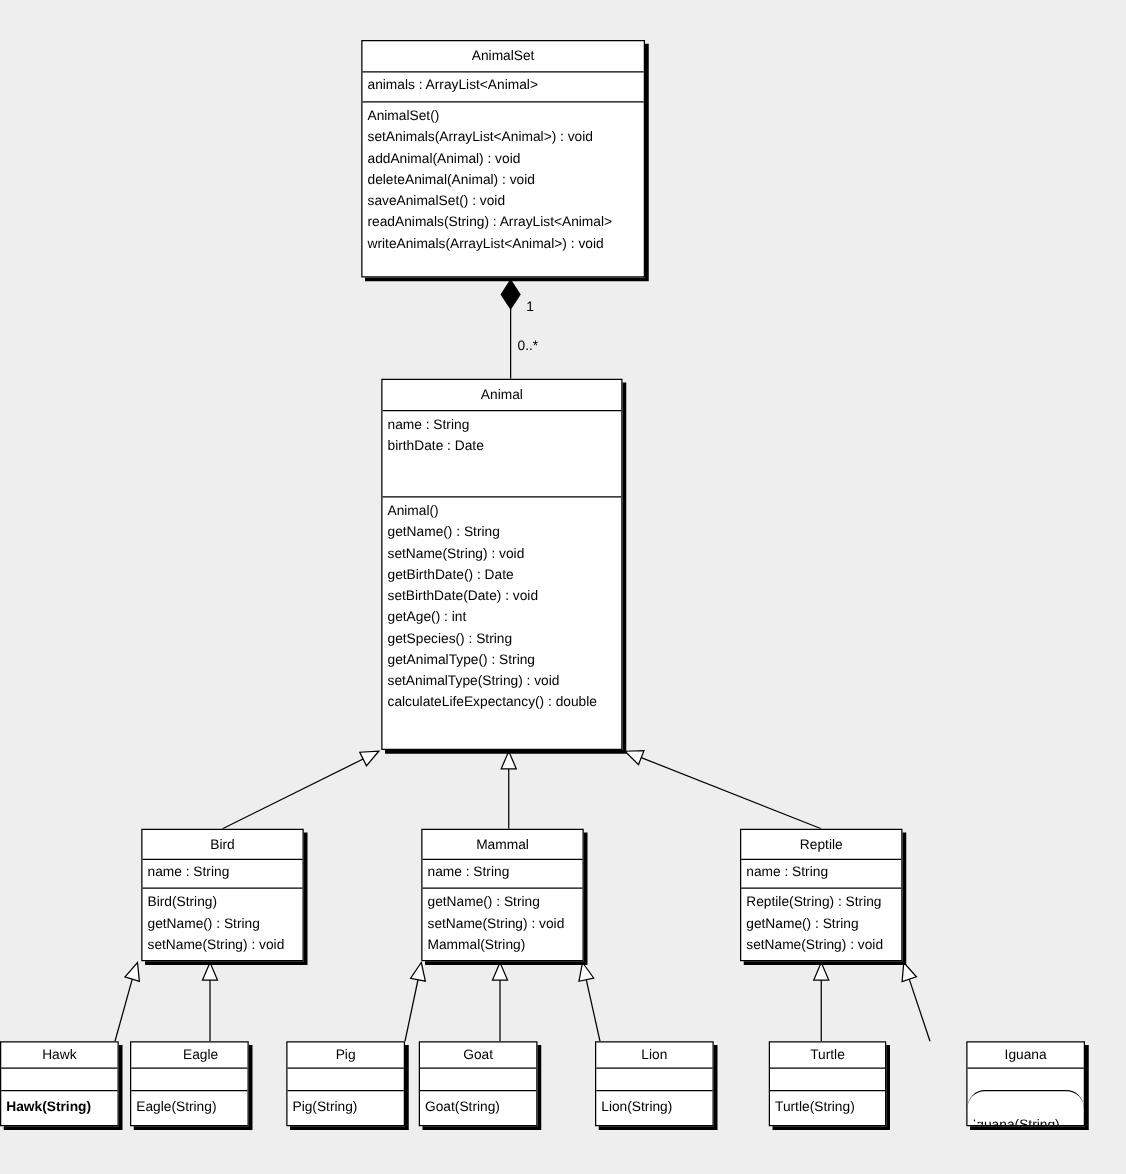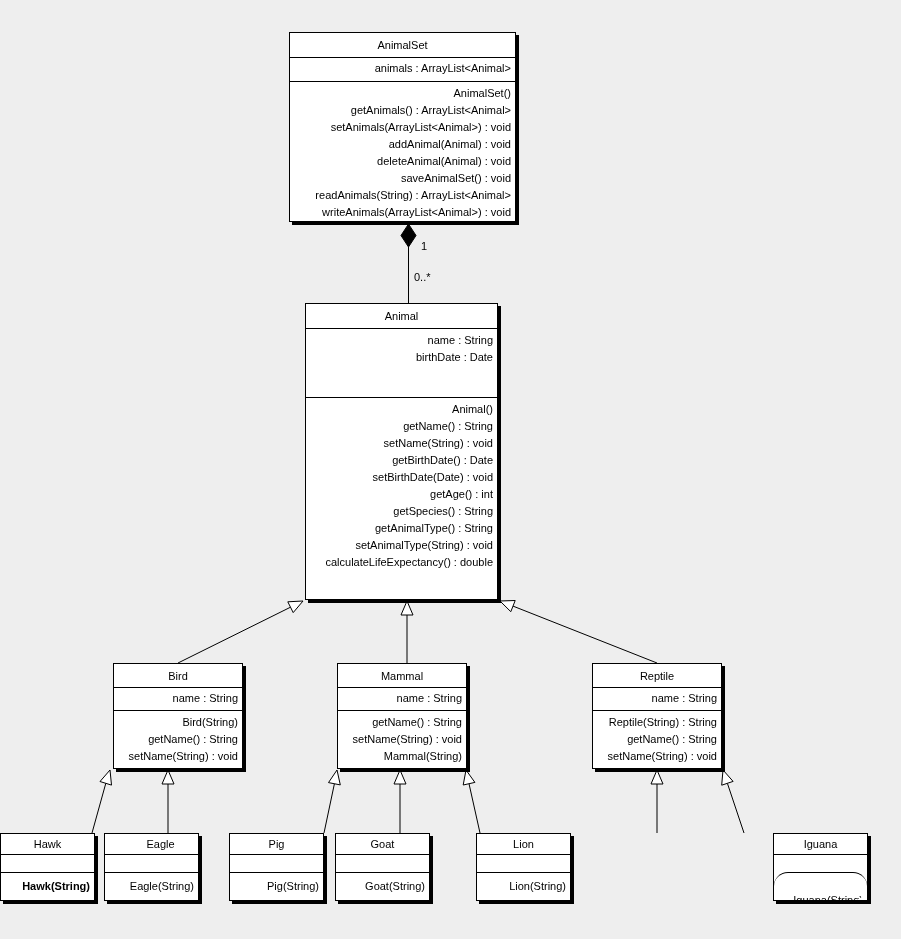--- a/index.html
+++ b/index.html
@@ -8,21 +8,21 @@
   .connectors{position:absolute;left:0;top:0;width:901px;height:939px;}
   .classbox{
     position:absolute;box-sizing:border-box;background:#ffffff;
     border:1px solid #000;box-shadow:3px 3px 0 0 #000;
     display:flex;flex-direction:column;
     font-size:11px;color:#000;
   }
   .cmp-title{display:flex;align-items:center;justify-content:center;box-sizing:border-box;flex:0 0 auto;text-align:center;}
   .cmp-attrs,.cmp-methods{border-top:1px solid #000;box-sizing:border-box;padding:3px 0 0 0;flex:0 0 auto;overflow:hidden;}
   .cmp-methods{flex:1 1 auto;}
-  .member-line{line-height:17px;padding:0 4px;white-space:nowrap;text-align:right;}
+  .member-line{line-height:17px;padding:0 4px;white-space:nowrap;}
   .mult-label{position:absolute;font-size:11px;color:#000;}
   line{stroke:#000;stroke-width:1;}
   .tri{fill:#ffffff;stroke:#000;stroke-width:1;}
   .diamond{fill:#000000;stroke:#000;}
 </style>
 </head>
 <body>
 
 <div class="canvas">
 
@@ -81,21 +81,20 @@
   <div class="mult-label" style="left:421px;top:240px;">1</div>
   <div class="mult-label" style="left:414px;top:271px;">0..*</div>
 
   <div class="classbox" style="left:289px;top:32px;width:227px;height:190px;">
     <div class="cmp-title" style="height:24px;">AnimalSet</div>
     <div class="cmp-attrs" style="height:24px;padding-top:2px;">
       <div class="member-line">animals : ArrayList&lt;Animal&gt;</div>
     </div>
     <div class="cmp-methods">
       <div class="member-line">AnimalSet()</div>
-      <div class="member-line">getAnimals() : ArrayList&lt;Animal&gt;</div>
       <div class="member-line">setAnimals(ArrayList&lt;Animal&gt;) : void</div>
       <div class="member-line">addAnimal(Animal) : void</div>
       <div class="member-line">deleteAnimal(Animal) : void</div>
       <div class="member-line">saveAnimalSet() : void</div>
       <div class="member-line">readAnimals(String) : ArrayList&lt;Animal&gt;</div>
       <div class="member-line">writeAnimals(ArrayList&lt;Animal&gt;) : void</div>
     </div>
   </div>
 
   <div class="classbox" style="left:305px;top:303px;width:193px;height:297px;">
@@ -187,20 +186,27 @@
   </div>
 
   <div class="classbox" style="left:476px;top:833px;width:95px;height:68px;">
     <div class="cmp-title" style="height:20px;">Lion</div>
     <div class="cmp-attrs" style="height:18px;"></div>
     <div class="cmp-methods" style="padding-top:5px;">
       <div class="member-line">Lion(String)</div>
     </div>
   </div>
 
+  <div class="classbox" style="left:615px;top:833px;width:94px;height:68px;">
+    <div class="cmp-title" style="height:20px;">Turtle</div>
+    <div class="cmp-attrs" style="height:18px;"></div>
+    <div class="cmp-methods" style="padding-top:5px;">
+      <div class="member-line">Turtle(String)</div>
+    </div>
+  </div>
 
   <div class="classbox" style="left:742px;top:833px;width:95px;height:68px;margin-left:31px;">
     <div class="cmp-title" style="height:20px;">Iguana</div>
     <div class="cmp-attrs" style="height:18px;"></div>
     <div class="cmp-methods" style="padding-top:19px;border-radius:14px;">
       <div class="member-line">Iguana(String)</div>
     </div>
   </div>
 
 </div>

